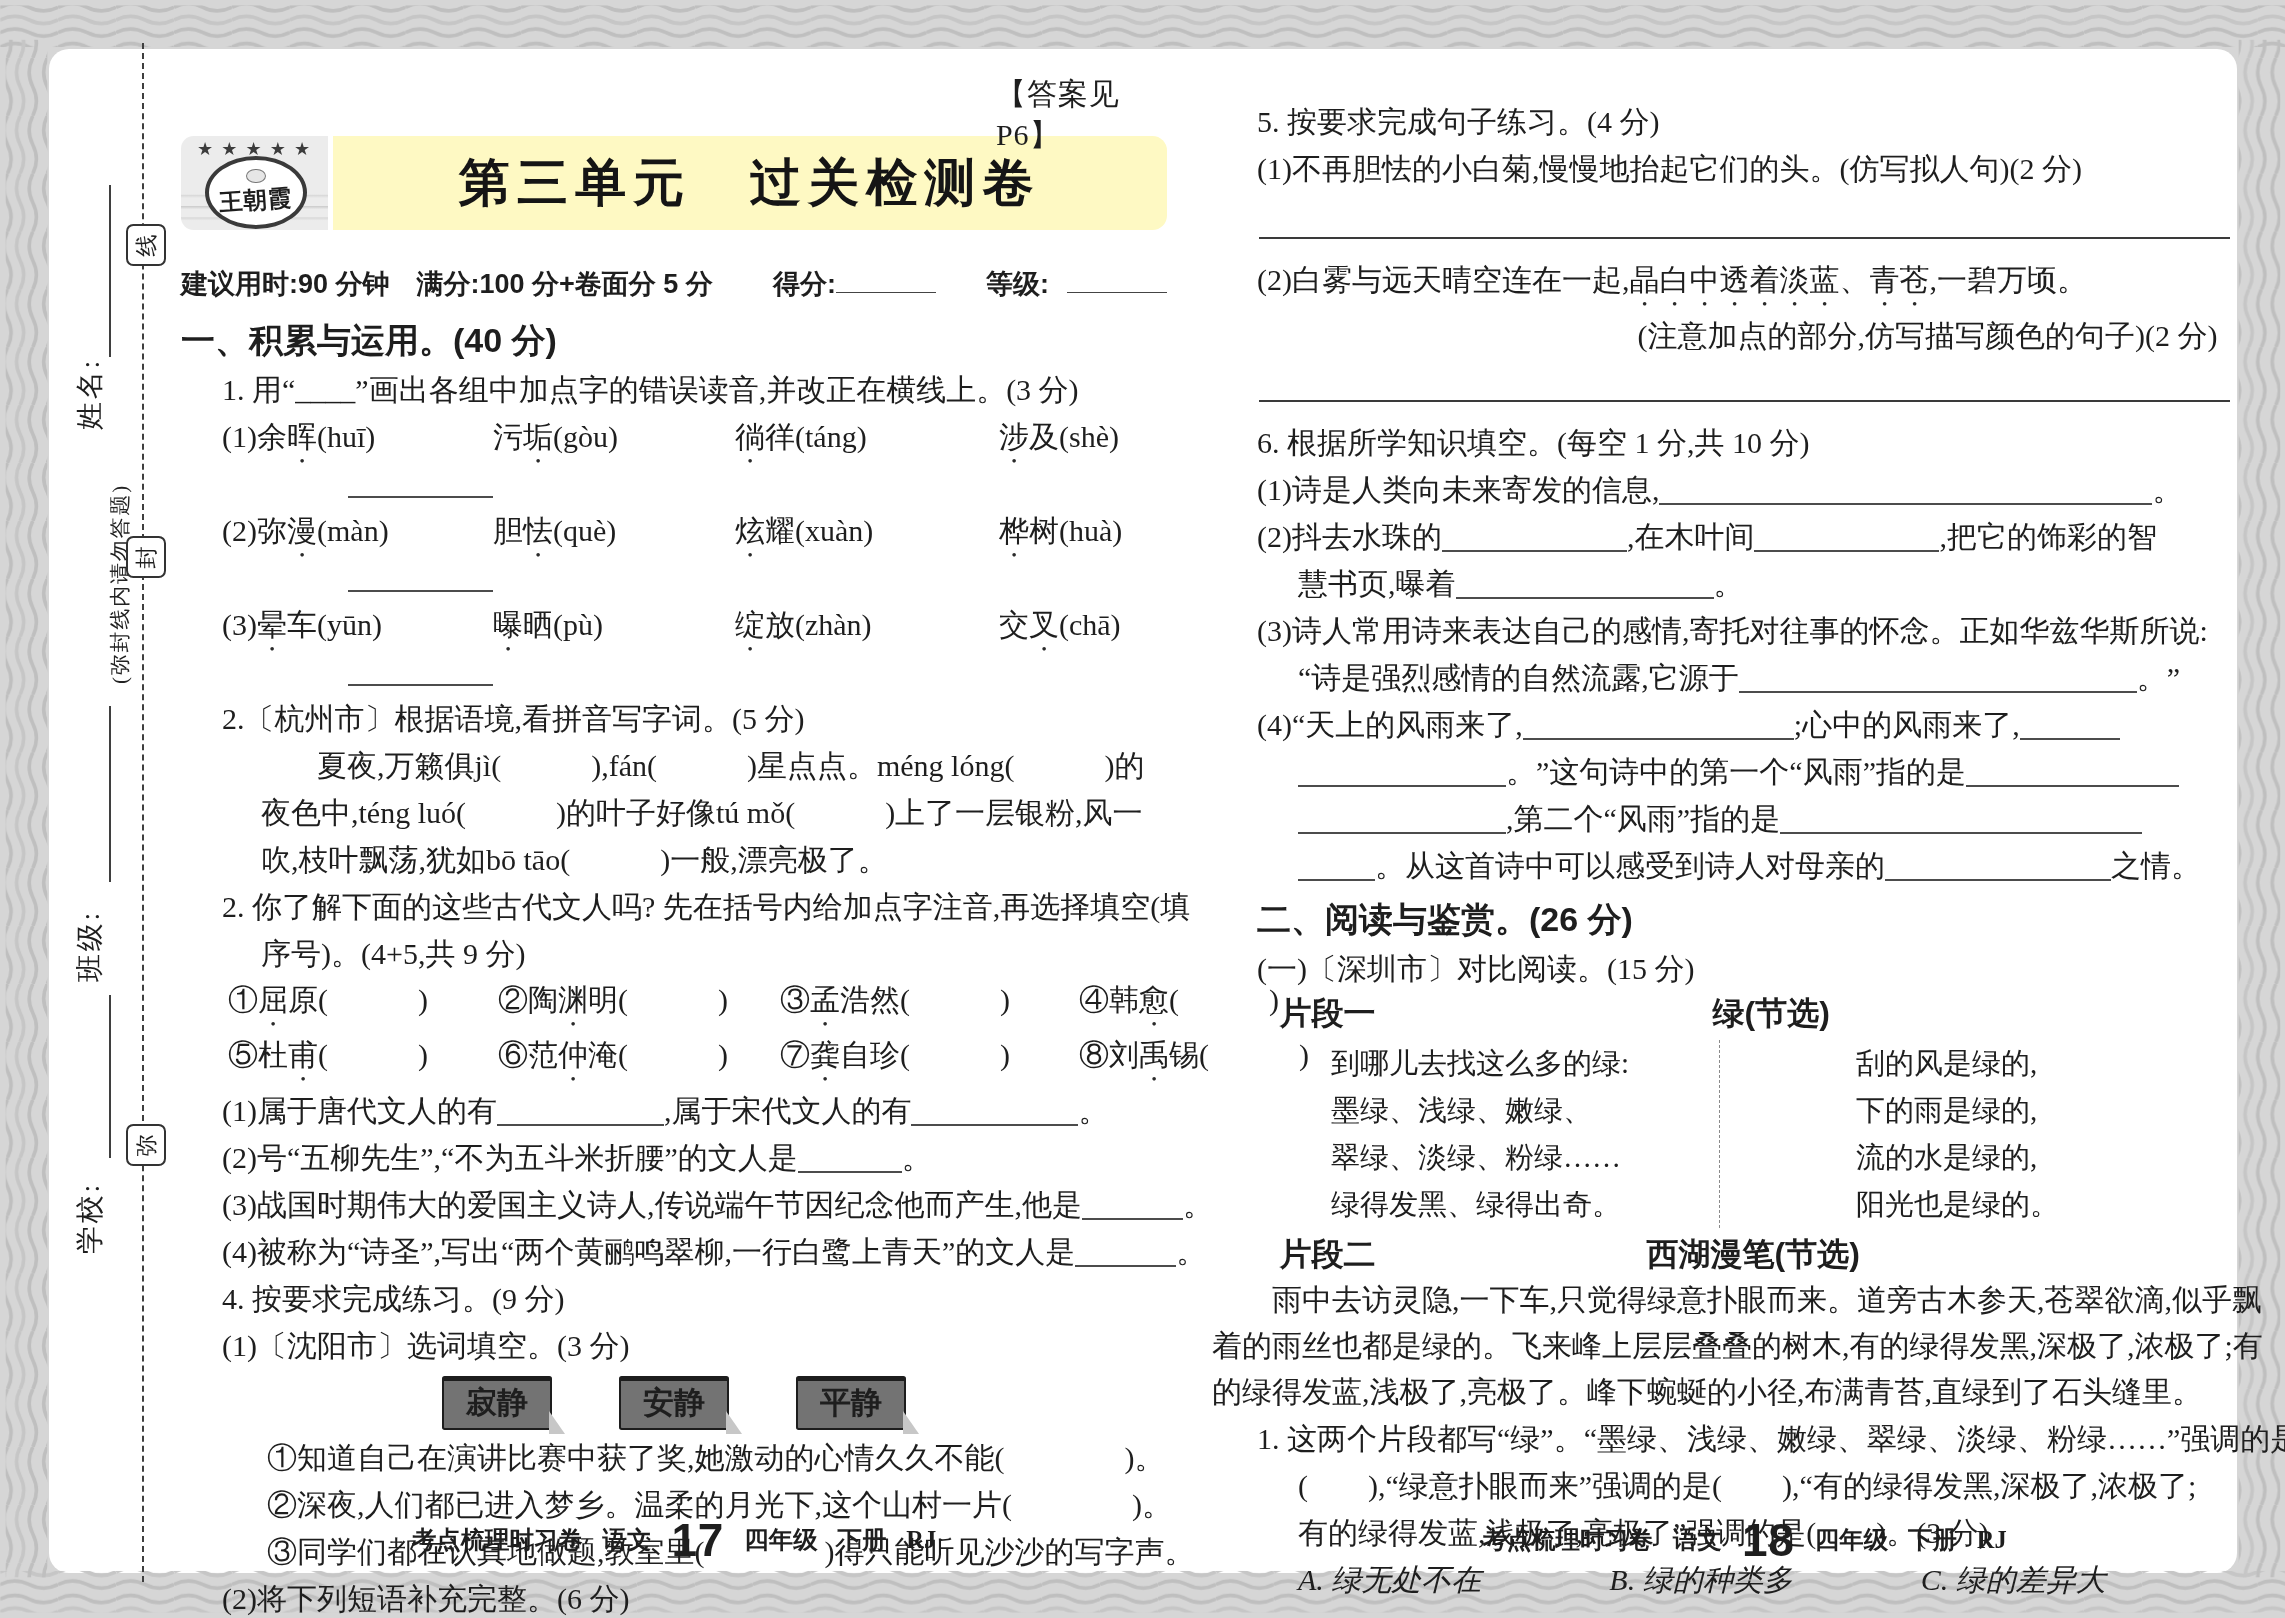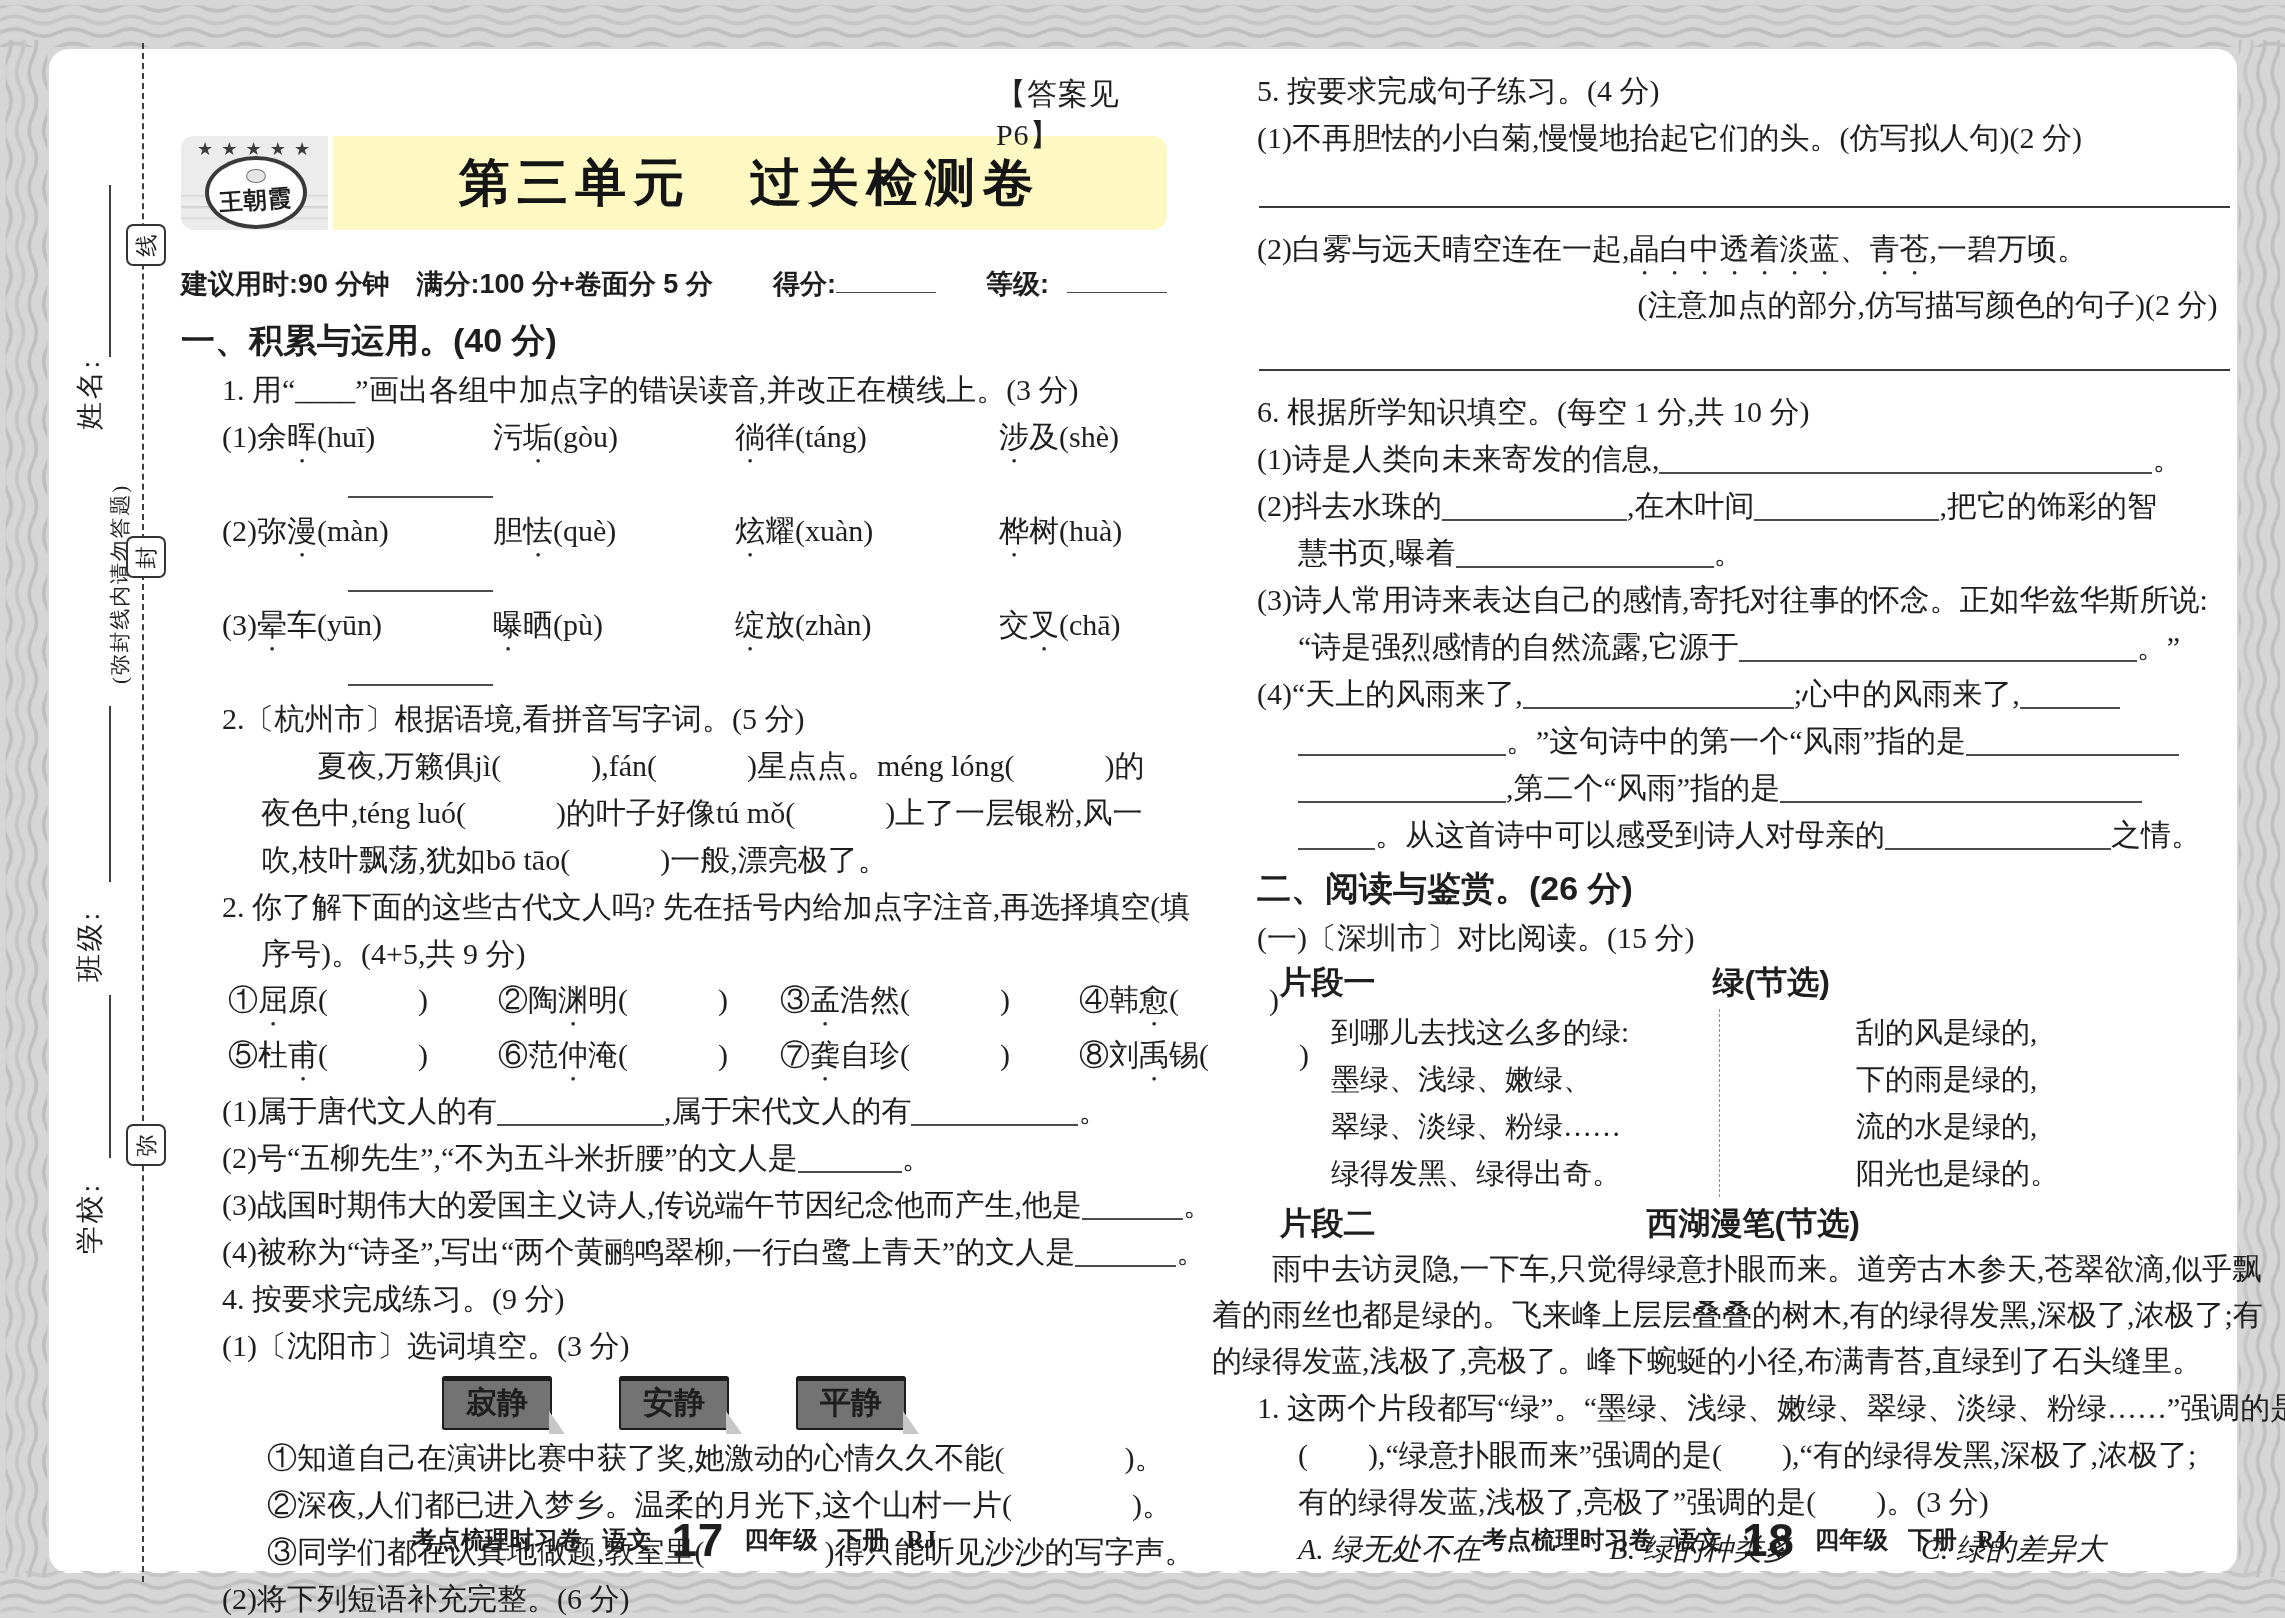--- a/index.html
+++ b/index.html
@@ -209,21 +209,21 @@
     <div class="footer">
       <span class="f-small">考点梳理时习卷</span>
       <span class="f-small">语文</span>
       <span class="f-page">17</span>
       <span class="f-small">四年级</span>
       <span class="f-small">下册</span>
       <span class="f-small">RJ</span>
     </div>
   </div>
 
-  <div class="page page-r" style="padding-top:67px;box-sizing:border-box;">
+  <div class="page page-r" style="padding-top:98px;box-sizing:border-box;">
     <div class="ln">5. 按要求完成句子练习。(4 分)</div>
     <div class="ln">(1)不再胆怯的小白菊,慢慢地抬起它们的头。(仿写拟人句)(2 分)</div>
     <div class="ans-line"></div>
     <div class="ln"><span class="sg-t">(2)白雾与远天晴空连在一起,</span><span class="sg-d">晶白中透着淡蓝</span><span class="sg-t">、</span><span class="sg-d">青苍</span><span class="sg-t">,一碧万顷。</span></div>
     <div class="ln note-line">(注意加点的部分,仿写描写颜色的句子)(2 分)</div>
     <div class="ans-line short-top"></div>
 
     <div class="ln">6. 根据所学知识填空。(每空 1 分,共 10 分)</div>
     <div class="ln"><span class="sg-t">(1)诗是人类向未来寄发的信息,</span><span class="sg-u" style="width: 493px;"></span><span class="sg-t">。</span></div>
     <div class="ln"><span class="sg-t">(2)抖去水珠的</span><span class="sg-u" style="width: 185px;"></span><span class="sg-t">,在木叶间</span><span class="sg-u" style="width: 185px;"></span><span class="sg-t">,把它的饰彩的智</span></div>

